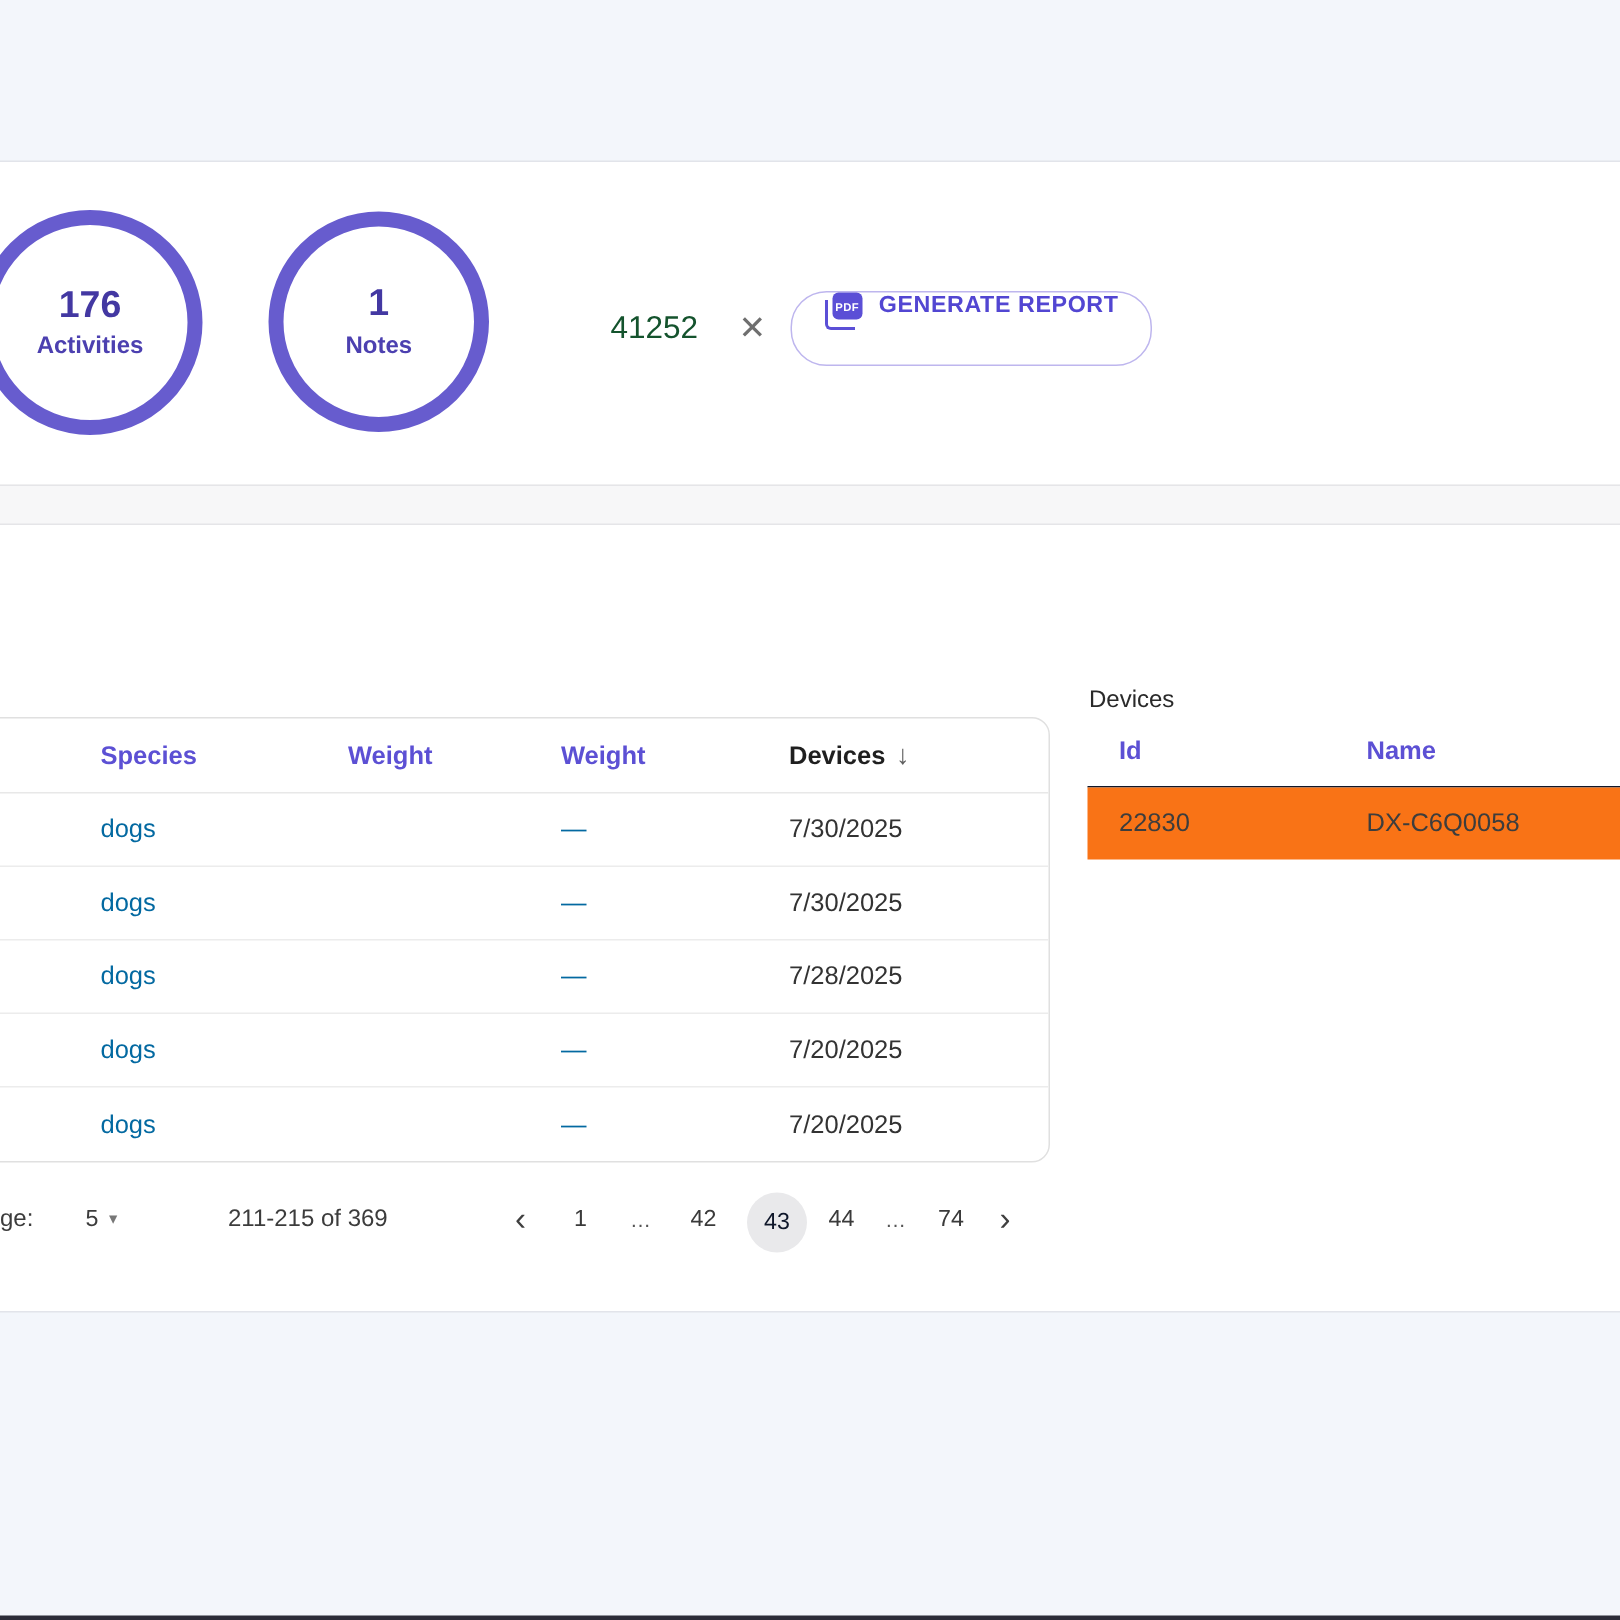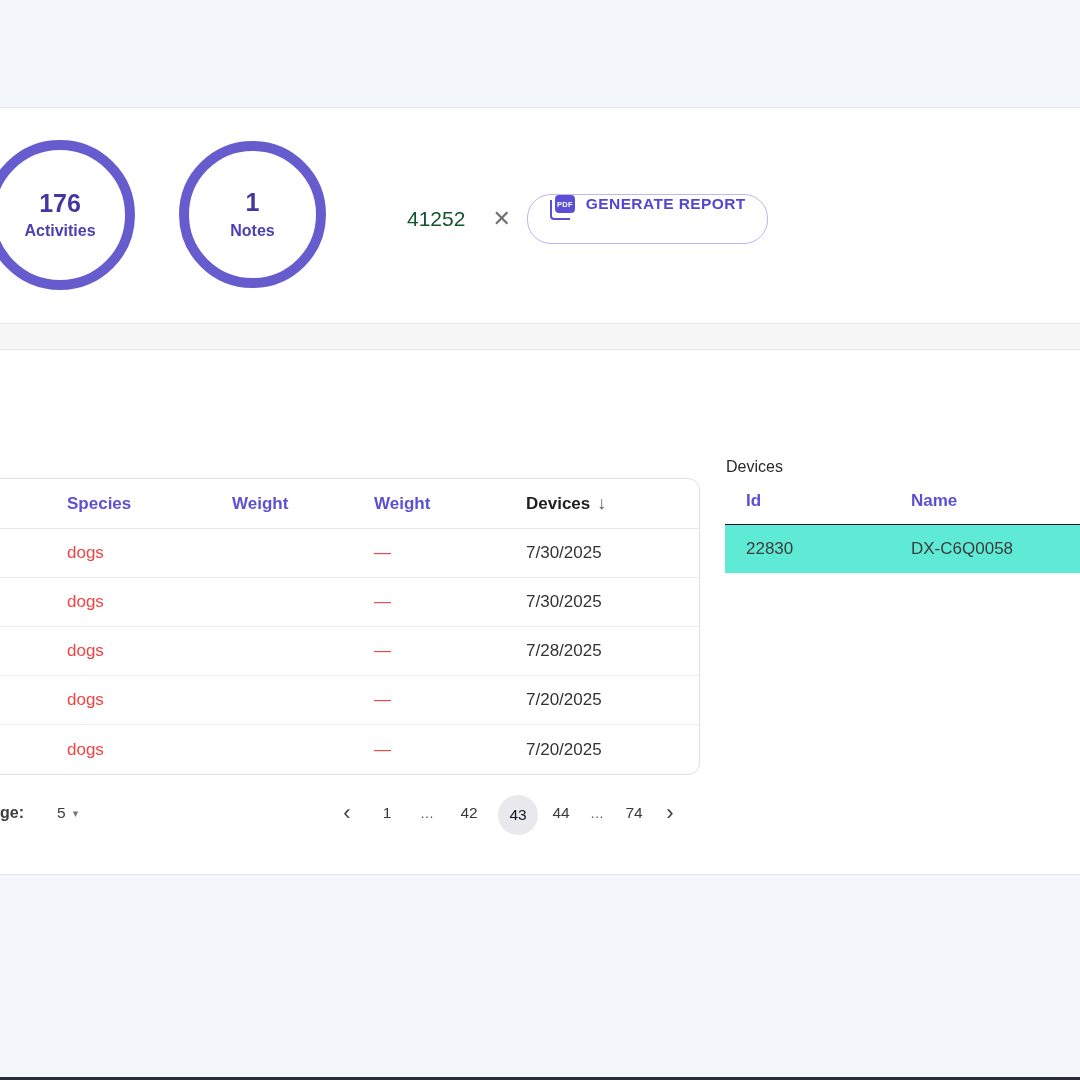--- a/index.html
+++ b/index.html
@@ -51,46 +51,46 @@
     box-sizing:border-box;background:#fff;border:1px solid #e0e0e0;border-radius:12px;
     overflow:hidden;}
   .pets-grid{display:grid;grid-template-columns:165px 142px 152px 1fr;
     padding-left:86px;align-items:center;box-sizing:border-box;}
   .pets-header{height:50px;border-bottom:1px solid #e8e8e8;}
   .pets-header .hcell{font-size:17px;font-weight:700;color:#5c50d4;}
   .pets-header .hcell.sorted{color:#1f1f1f;display:flex;align-items:center;}
   .sort-arrow{font-size:18px;color:#5f5f5f;font-weight:400;margin-left:7px;}
   .pets-row{height:49px;border-bottom:1px solid #ececec;}
   .pets-row:last-child{border-bottom:none;}
-  .pets-row .cell{font-size:17px;color:#ef4444;}
+  .pets-row .cell{font-size:17px;color:#0369a1;}
   .pets-row .cell.date{color:#333;}
 
   
   .pagination{position:absolute;left:0;top:791px;width:710px;height:44px;}
   .pagination .abs{position:absolute;line-height:44px;}
-  .rpp-label{left:0;font-size:16px;color:#3c3c3c;font-weight:bold;}
+  .rpp-label{left:0;font-size:16px;color:#3c3c3c;}
   .rpp-select{left:57px;display:flex;align-items:center;height:44px;cursor:pointer;}
   .rpp-value{font-size:15.5px;color:#3c3c3c;}
   .rpp-caret{font-size:11px;color:#777;margin-left:7px;}
   .range-text{left:152px;font-size:16px;color:#3c3c3c;}
   .pg-item{width:26px;text-align:center;font-size:15.5px;color:#3a3a3a;cursor:pointer;}
   .pg-ellipsis{width:22px;text-align:center;font-size:14px;color:#555;}
   .pg-arrow{width:22px;text-align:center;font-size:22px;color:#3f3f3f;cursor:pointer;}
   .pg-current{left:498px;top:4px;width:40px;height:40px;border-radius:50%;
     background:#e9e9eb;display:flex;align-items:center;justify-content:center;
     font-size:15.5px;color:#0f172a;line-height:normal;cursor:pointer;}
 
   
   .devices-title{position:absolute;left:726px;top:438px;font-size:16px;color:#2a2a2a;margin-top:20px;}
   .devices-table{position:absolute;left:725px;top:478px;width:355px;}
   .dev-grid{display:grid;grid-template-columns:165px 1fr;padding-left:21px;
     align-items:center;box-sizing:border-box;}
   .dev-header{height:47px;border-bottom:1px solid #0f172a;}
   .dev-header .hcell{font-size:17px;font-weight:700;color:#5c50d4;}
-  .dev-row{height:48px;background:#5eead4;}
+  .dev-row{height:48px;background:#f97316;}
   .dev-row .cell{font-size:17px;color:#3d3d3d;}
 </style>
 </head>
 <body>
 
 <div class="page">
 
   <div class="band-top"></div>
   <div class="band-bottom"></div>
   <div class="bottom-bar"></div>
@@ -160,20 +160,21 @@
       <div class="cell date">7/20/2025</div>
     </div>
   </div>
 
   <div class="pagination">
     <span class="abs rpp-label">ge:</span>
     <span class="abs rpp-select">
       <span class="rpp-value">5</span>
       <span class="rpp-caret">▾</span>
     </span>
+    <span class="abs range-text">211-215 of 369</span>
 
     <span class="abs pg-arrow" style="left:336px;">‹</span>
     <span class="abs pg-item" style="left:374px;">1</span>
     <span class="abs pg-ellipsis" style="left:416px;">…</span>
     <span class="abs pg-item" style="left:456px;">42</span>
     <span class="abs pg-current">43</span>
     <span class="abs pg-item" style="left:548px;">44</span>
     <span class="abs pg-ellipsis" style="left:586px;">…</span>
     <span class="abs pg-item" style="left:621px;">74</span>
     <span class="abs pg-arrow" style="left:659px;">›</span>

